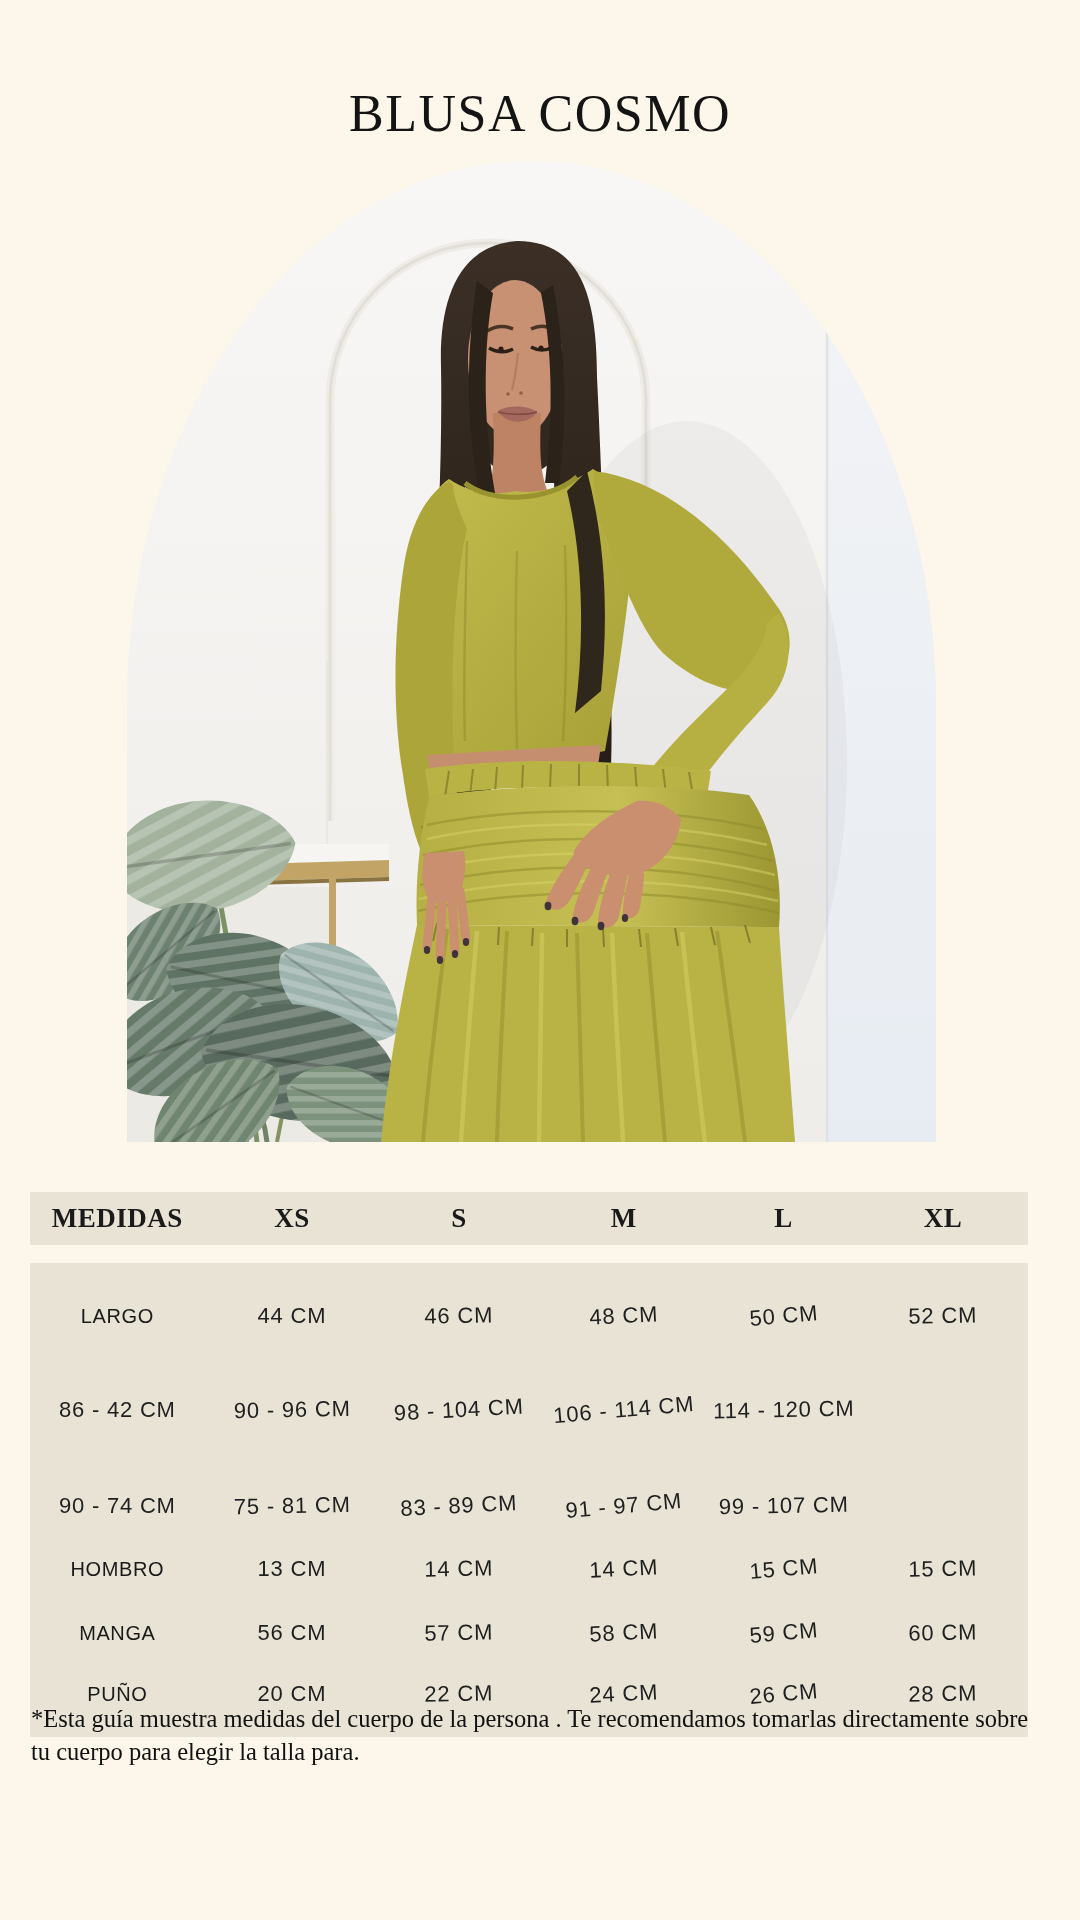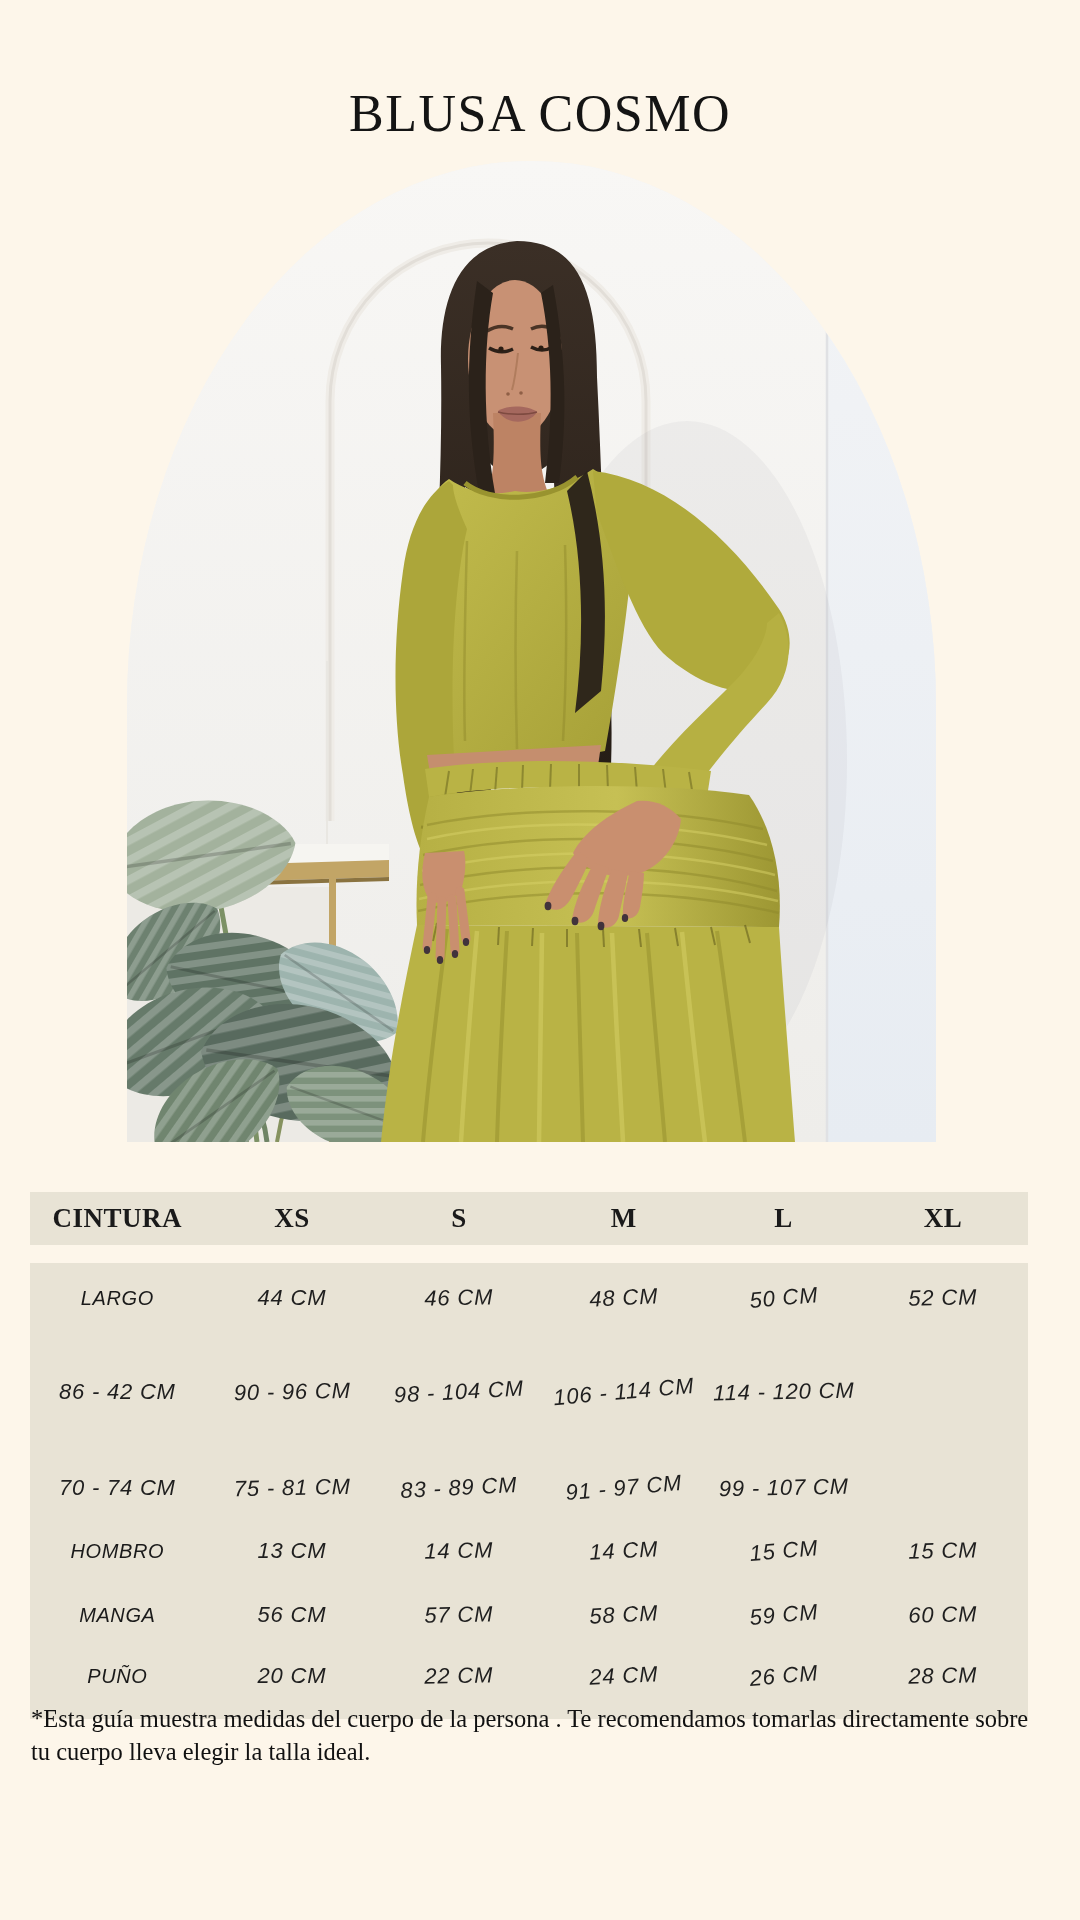--- a/index.html
+++ b/index.html
@@ -10,21 +10,21 @@
     font-family:"Liberation Serif",serif;font-weight:400;font-size:52px;letter-spacing:1.5px;color:#141414;}
 
   .photo{position:absolute;left:127px;top:161px;width:809px;height:981px;overflow:hidden;
     border-radius:404px 404px 0 0 / 545px 545px 0 0;background:#f4f3f1;}
   .photo svg{display:block;width:809px;height:981px;}
 
   .size-table{position:absolute;left:30px;top:1192px;width:998px;color:#1a1a1a;}
   .thead{display:grid;grid-template-columns:17.5% 17.5% 16% 17% 15% 17%;align-items:center;
     height:53px;background:#e8e3d5;}
   .thead .hc{text-align:center;font-family:"Liberation Serif",serif;font-weight:700;font-size:27px;letter-spacing:.5px;}
-  .tbody{margin-top:18px;background:#e8e3d5;padding:6px 0 14px 0;font-style:italic;}
+  .tbody{margin-top:18px;background:#e8e3d5;padding:24px 0 14px 0;}
   .trow{display:grid;grid-template-columns:17.5% 17.5% 16% 17% 15% 17%;align-items:center;}
   .trow.h58{height:58px;}
   .trow.h64{height:64px;}
   .trow.tall{height:96px;}
   .lbl{text-align:center;font-size:20px;letter-spacing:.6px;line-height:1.5;max-width:150px;justify-self:center;}
   .val{text-align:center;font-size:22px;letter-spacing:.8px;color:#1f1f1f;
     transform:translateY(var(--ty,0px)) rotate(var(--r,0deg));}
   .tall .val{--ty:17px;}
   .c1{--r:0deg}.c2{--r:-1.2deg}.c3{--r:-3deg}.c4{--r:-5deg}.c5{--r:-1.2deg}
 
@@ -233,21 +233,21 @@
           <ellipse cx="339" cy="781" rx="3.2" ry="4" fill="#41333c"></ellipse>
         </g>
 
         <path d="M460 310 C 478 380 482 450 474 530 L 448 552 C 458 476 456 396 440 330 Z" fill="#2a211a" opacity=".96"></path>
       </g>
     </svg>
   </div>
 
   <div class="size-table">
     <div class="thead">
-      <span class="hc">CINTURA</span>
+      <span class="hc">MEDIDAS</span>
       <span class="hc">XS</span>
       <span class="hc">S</span>
       <span class="hc">M</span>
       <span class="hc">L</span>
       <span class="hc">XL</span>
     </div>
     <div class="tbody">
       <div class="trow h58">
         <span class="lbl">LARGO</span>
         <span class="val c1">44 CM</span>
@@ -257,21 +257,21 @@
         <span class="val c5">52 CM</span>
       </div>
       <div class="trow tall">
         <span class="val c1">86 - 42 CM</span>
         <span class="val c2">90 - 96 CM</span>
         <span class="val c3">98 - 104 CM</span>
         <span class="val c4">106 - 114 CM</span>
         <span class="val c5">114 - 120 CM</span>
       </div>
       <div class="trow tall">
-        <span class="val c1">70 - 74 CM</span>
+        <span class="val c1">90 - 74 CM</span>
         <span class="val c2">75 - 81 CM</span>
         <span class="val c3">83 - 89 CM</span>
         <span class="val c4">91 - 97 CM</span>
         <span class="val c5">99 - 107 CM</span>
       </div>
       <div class="trow h64">
         <span class="lbl">HOMBRO</span>
         <span class="val c1">13 CM</span>
         <span class="val c2">14 CM</span>
         <span class="val c3">14 CM</span>
@@ -291,16 +291,16 @@
         <span class="val c1">20 CM</span>
         <span class="val c2">22 CM</span>
         <span class="val c3">24 CM</span>
         <span class="val c4">26 CM</span>
         <span class="val c5">28 CM</span>
       </div>
     </div>
   </div>
 
   <div class="notes">
-    <p>*Esta guía muestra medidas del cuerpo de la persona . Te recomendamos tomarlas directamente sobre tu cuerpo lleva elegir la talla ideal.</p>
+    <p>*Esta guía muestra medidas del cuerpo de la persona . Te recomendamos tomarlas directamente sobre tu cuerpo para elegir la talla para.</p>
   </div>
 
 </div>
 
 </body></html>

